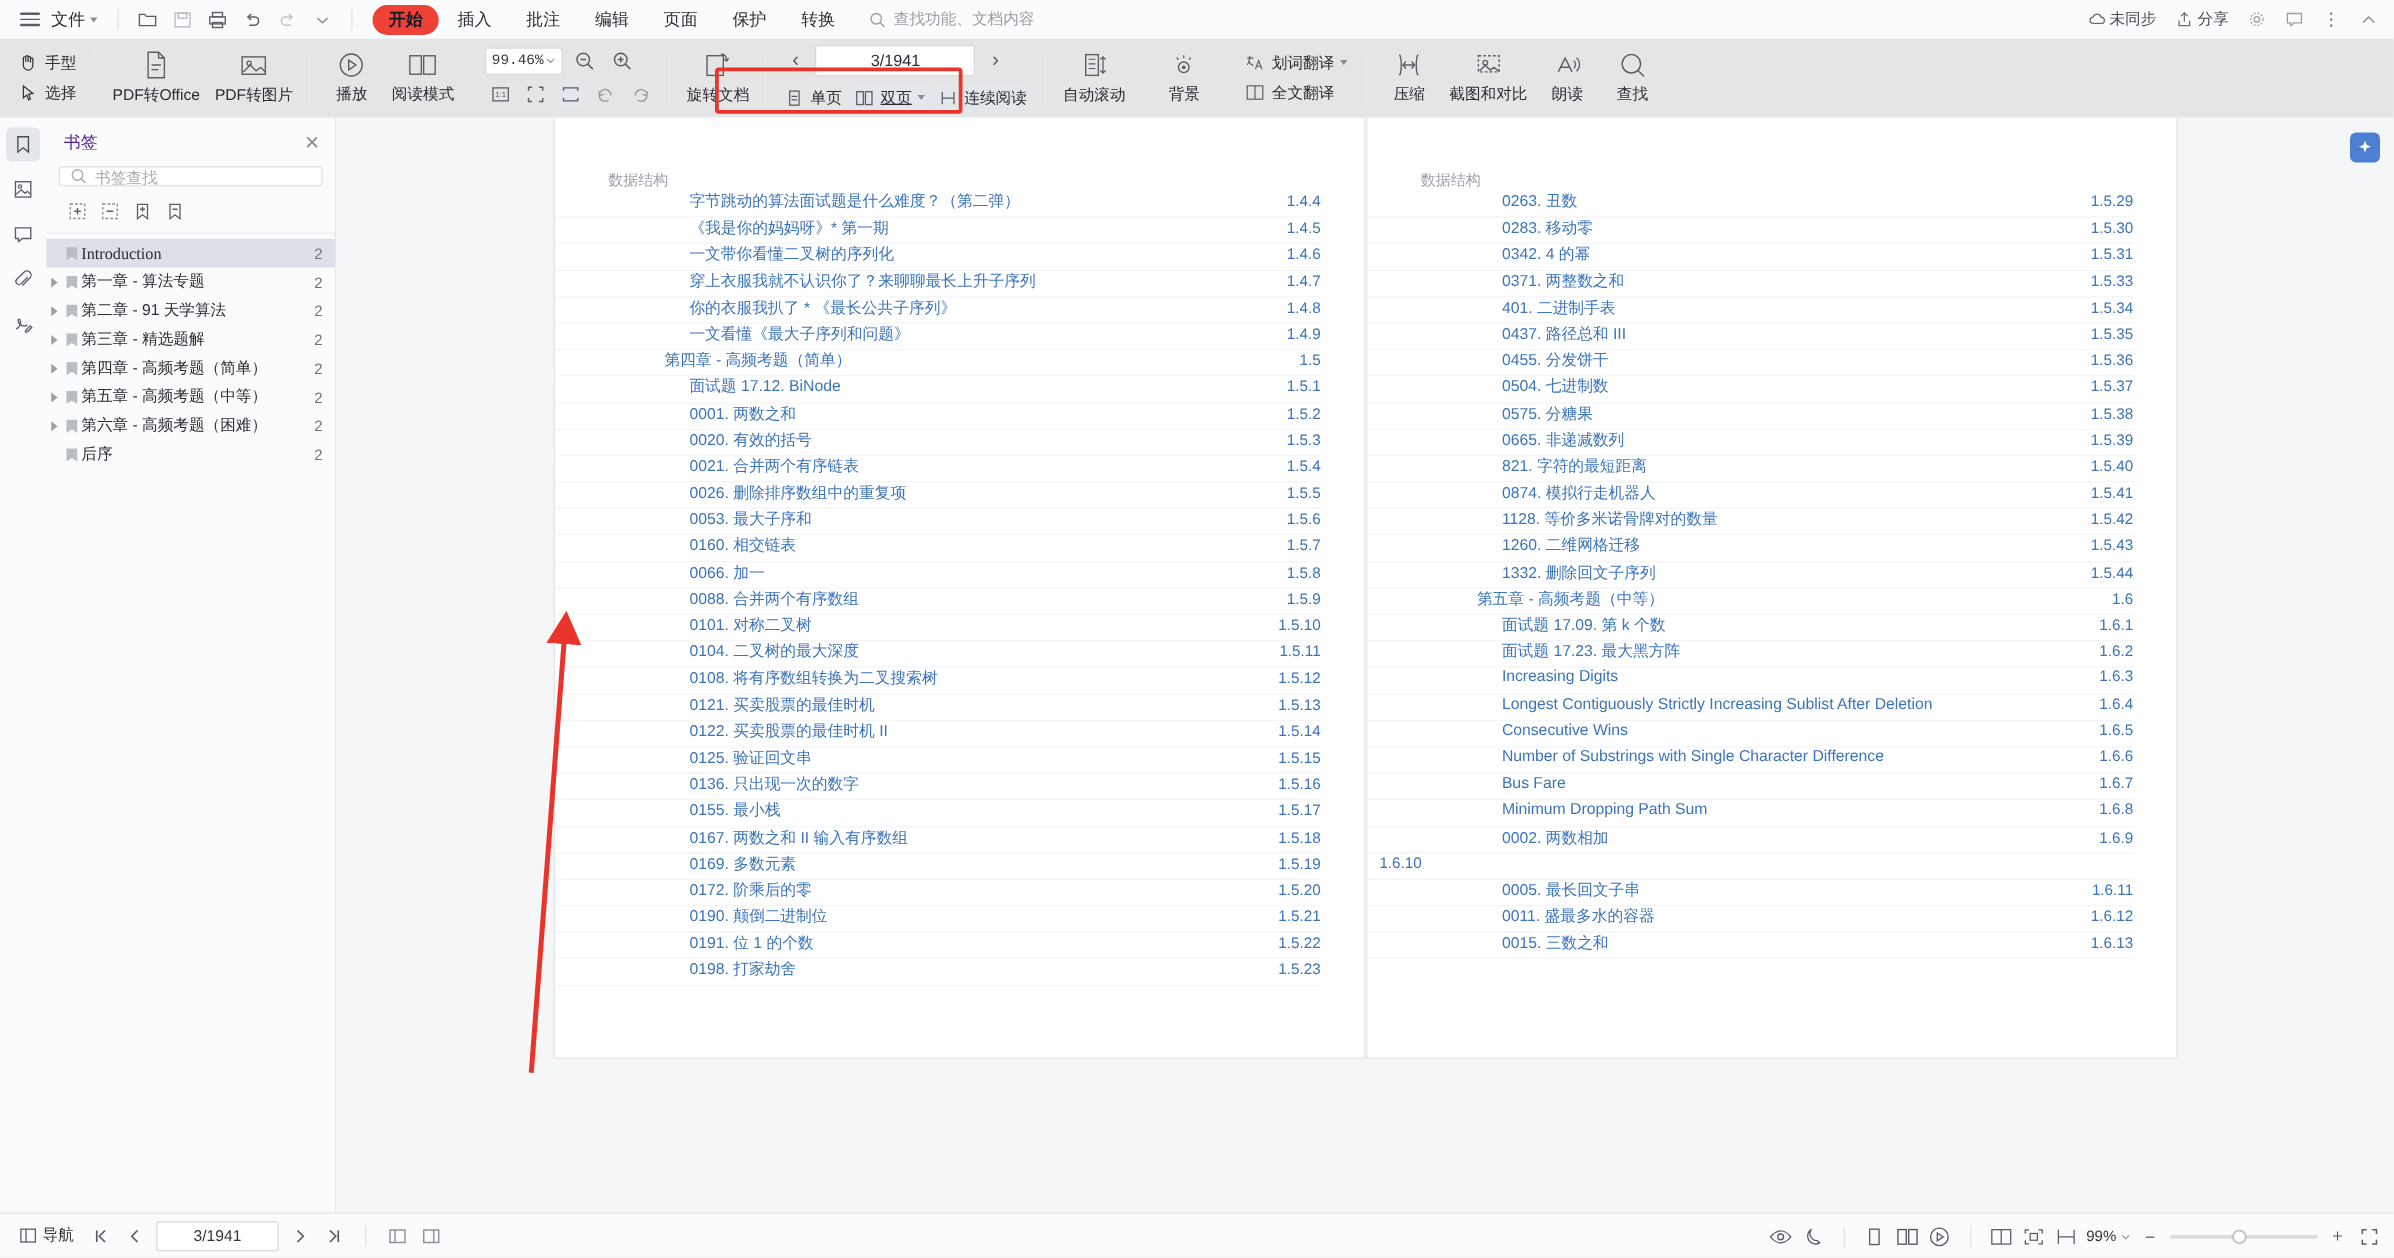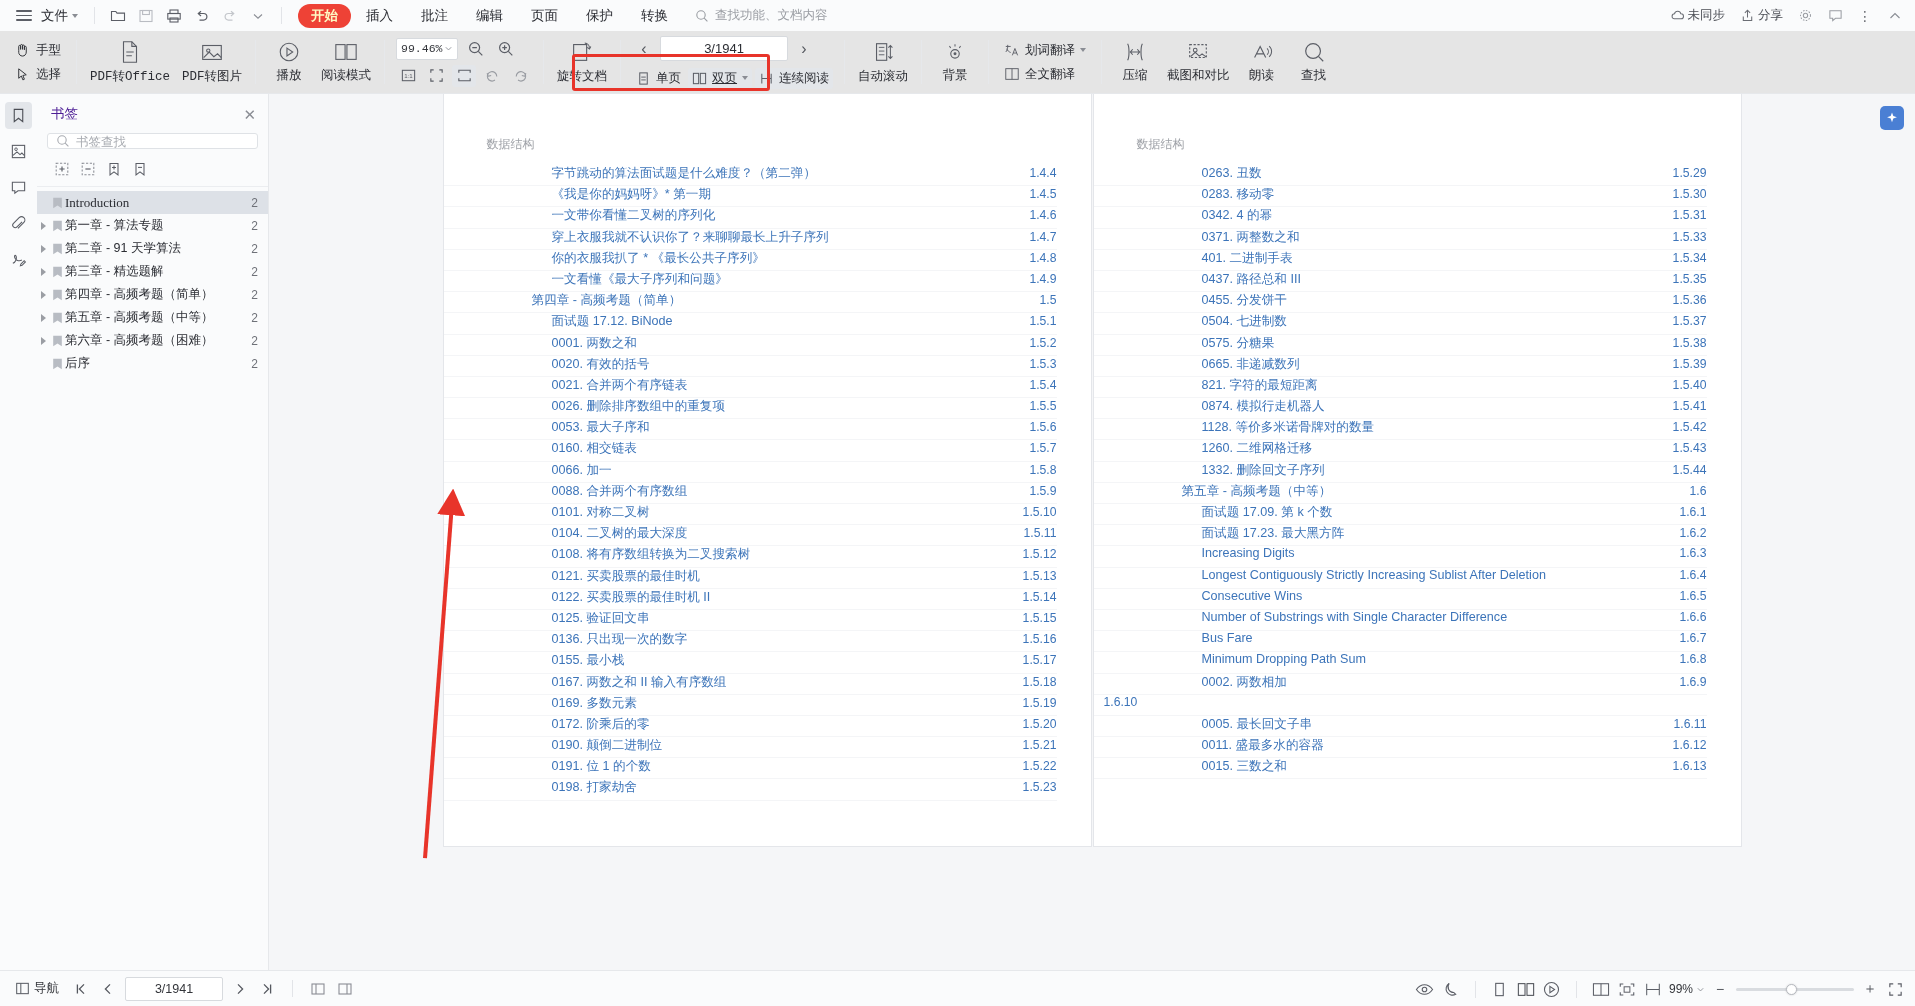--- a/index.html
+++ b/index.html
@@ -15,33 +15,33 @@
   .menubar { height:31px; background:#fafbfc; display:flex; align-items:center; padding:0 10px; flex:0 0 31px; position:relative; }
   .mb-left { display:flex; align-items:center; gap:2px; }
   .hamburger { display:inline-flex; flex-direction:column; justify-content:center; gap:3px; width:16px; margin-right:5px; }
   .hamburger i { display:block; height:1.5px; background:#5b5e66; border-radius:1px; }
   .file-btn { display:flex; align-items:center; gap:4px; font-size:13.5px; color:#2b2d33; padding:3px 6px; cursor:pointer; }
   .caret-dn { width:0;height:0;border-left:3.5px solid transparent;border-right:3.5px solid transparent;border-top:4px solid #8a8d94; }
   .vsep { width:1px; height:17px; background:#e2e4e8; margin:0 8px; }
   .qicon { width:26px; height:24px; display:flex; align-items:center; justify-content:center; cursor:pointer; border-radius:3px; }
   .tabs { display:flex; align-items:center; gap:2px; margin-left:8px; }
   .tab { padding:3px 13px; font-size:13.5px; color:#2b2d33; border-radius:12px; cursor:pointer; white-space:nowrap; }
-  .tab.active { background:#ee4236; color:#fef9c3; font-weight:bold; }
+  .tab.active { background:#ee4236; color:#0f172a; font-weight:bold; }
   .searchbox { display:flex; align-items:center; gap:6px; margin-left:14px; color:#9a9da3; font-size:12.5px; cursor:text; }
   .mb-right { position:absolute; right:10px; top:0; height:31px; display:flex; align-items:center; gap:9px; font-size:12.5px; color:#4a4d54; }
   .mbr-item { display:flex; align-items:center; gap:3px; cursor:pointer; padding:2px 3px; }
   .dots { letter-spacing:1px; color:#6a6d74; font-size:14px; }
 
   
   .ribbon { height:63px; background:#e5e5e5; display:flex; align-items:center; padding:0 6px; flex:0 0 63px; border-bottom:1px solid #e6e8eb; position:relative; }
   .rgroup { display:flex; align-items:center; height:60px; }
   .rsep { width:1px; height:44px; background:#e6e8eb; margin:0 7px; }
   .rcol { display:flex; flex-direction:column; justify-content:center; gap:3px; padding:0 4px; }
   .rrow { display:flex; align-items:center; gap:5px; font-size:12.5px; color:#2b2d33; padding:2px 4px; border-radius:3px; cursor:pointer; white-space:nowrap; }
-  .bigbtn { display:flex; flex-direction:column; align-items:center; justify-content:center; gap:3px; min-width:52px; padding:3px 6px; border-radius:3px; cursor:pointer; font-size:12.5px; color:#2b2d33;font-family:Liberation Mono, monospace; }
+  .bigbtn { display:flex; flex-direction:column; align-items:center; justify-content:center; gap:3px; min-width:52px; padding:3px 6px; border-radius:3px; cursor:pointer; font-size:12.5px; color:#2b2d33; }
   .bigbtn .lbl { white-space:nowrap; }
   .zoomsel { display:flex; align-items:center; justify-content:space-between; width:62px; height:22px; border:1px solid #d7dade; background:#fff; border-radius:2px; padding:0 4px; font-size:11.5px; color:#33353a; font-family:"Liberation Mono","DejaVu Sans Mono",monospace; cursor:pointer; }
   .icobtn { width:24px;height:22px;display:flex;align-items:center;justify-content:center;border-radius:3px;cursor:pointer; }
   .icobtn.sel { background:#e3e6ea; }
   .pagenav { display:flex; align-items:center; gap:4px; }
   .pagenav .arw { width:24px;height:26px;display:flex;align-items:center;justify-content:center;cursor:pointer;color:#55585f;font-size:16px; }
   .pagefield { width:128px;height:25px;border:1px solid #d7dade;background:#fff;border-radius:2px;display:flex;align-items:center;justify-content:center;font-size:13px;color:#2b2d33;cursor:text; }
   .redbox { position:absolute; border:3px solid #e8342a; border-radius:3px; pointer-events:none; }
 
   
@@ -65,21 +65,21 @@
   .bm-arrow .tri { width:0;height:0;border-top:4px solid transparent;border-bottom:4px solid transparent;border-left:5px solid #9b9ea4; }
   .bm-ico { flex:0 0 15px; display:flex; align-items:center; justify-content:center; }
   .bm-label { flex:1; white-space:nowrap; overflow:hidden; text-overflow:ellipsis; }
   .bm-label.serif { font-family:"Liberation Serif","DejaVu Serif",serif; font-size:13px; }
   .bm-page { color:#6e7178; font-size:12px; margin-left:6px; }
 
   
   .docarea { flex:1; background:#f5f6f8; position:relative; overflow:hidden; display:flex; justify-content:center; }
   .pages { display:flex; gap:3px; margin-top:0; }
   .page { width:647px; height:752px; background:#fff; box-shadow:0 0 0 1px #e4e6ea; position:relative; padding:42px 0 0 0; overflow:hidden; }
-  .pg-hdr { font-size:12px; color:#9ea1a7; margin-left:43px; margin-bottom:12px; }
+  .pg-hdr { font-size:12px; color:#9ea1a7; margin-left:43px; margin-bottom:0; }
   .toc { padding:0 34px 0 0; }
   .toc-row { display:flex; align-items:baseline; font-size:12.6px; color:#3c74b9; height:21.2px; border-bottom:1px solid #f4f5f7; }
   .toc-row .t { flex:1; white-space:nowrap; overflow:hidden; }
   .toc-row .n { flex:0 0 auto; color:#3c74b9; font-size:12.2px; margin-left:10px; }
   .toc-row.lvl1 .t { padding-left:88px; }
   .toc-row.lvl2 .t { padding-left:108px; }
 
   
   .annot { position:absolute; left:0; top:0; width:100%; height:100%; pointer-events:none; }
 

